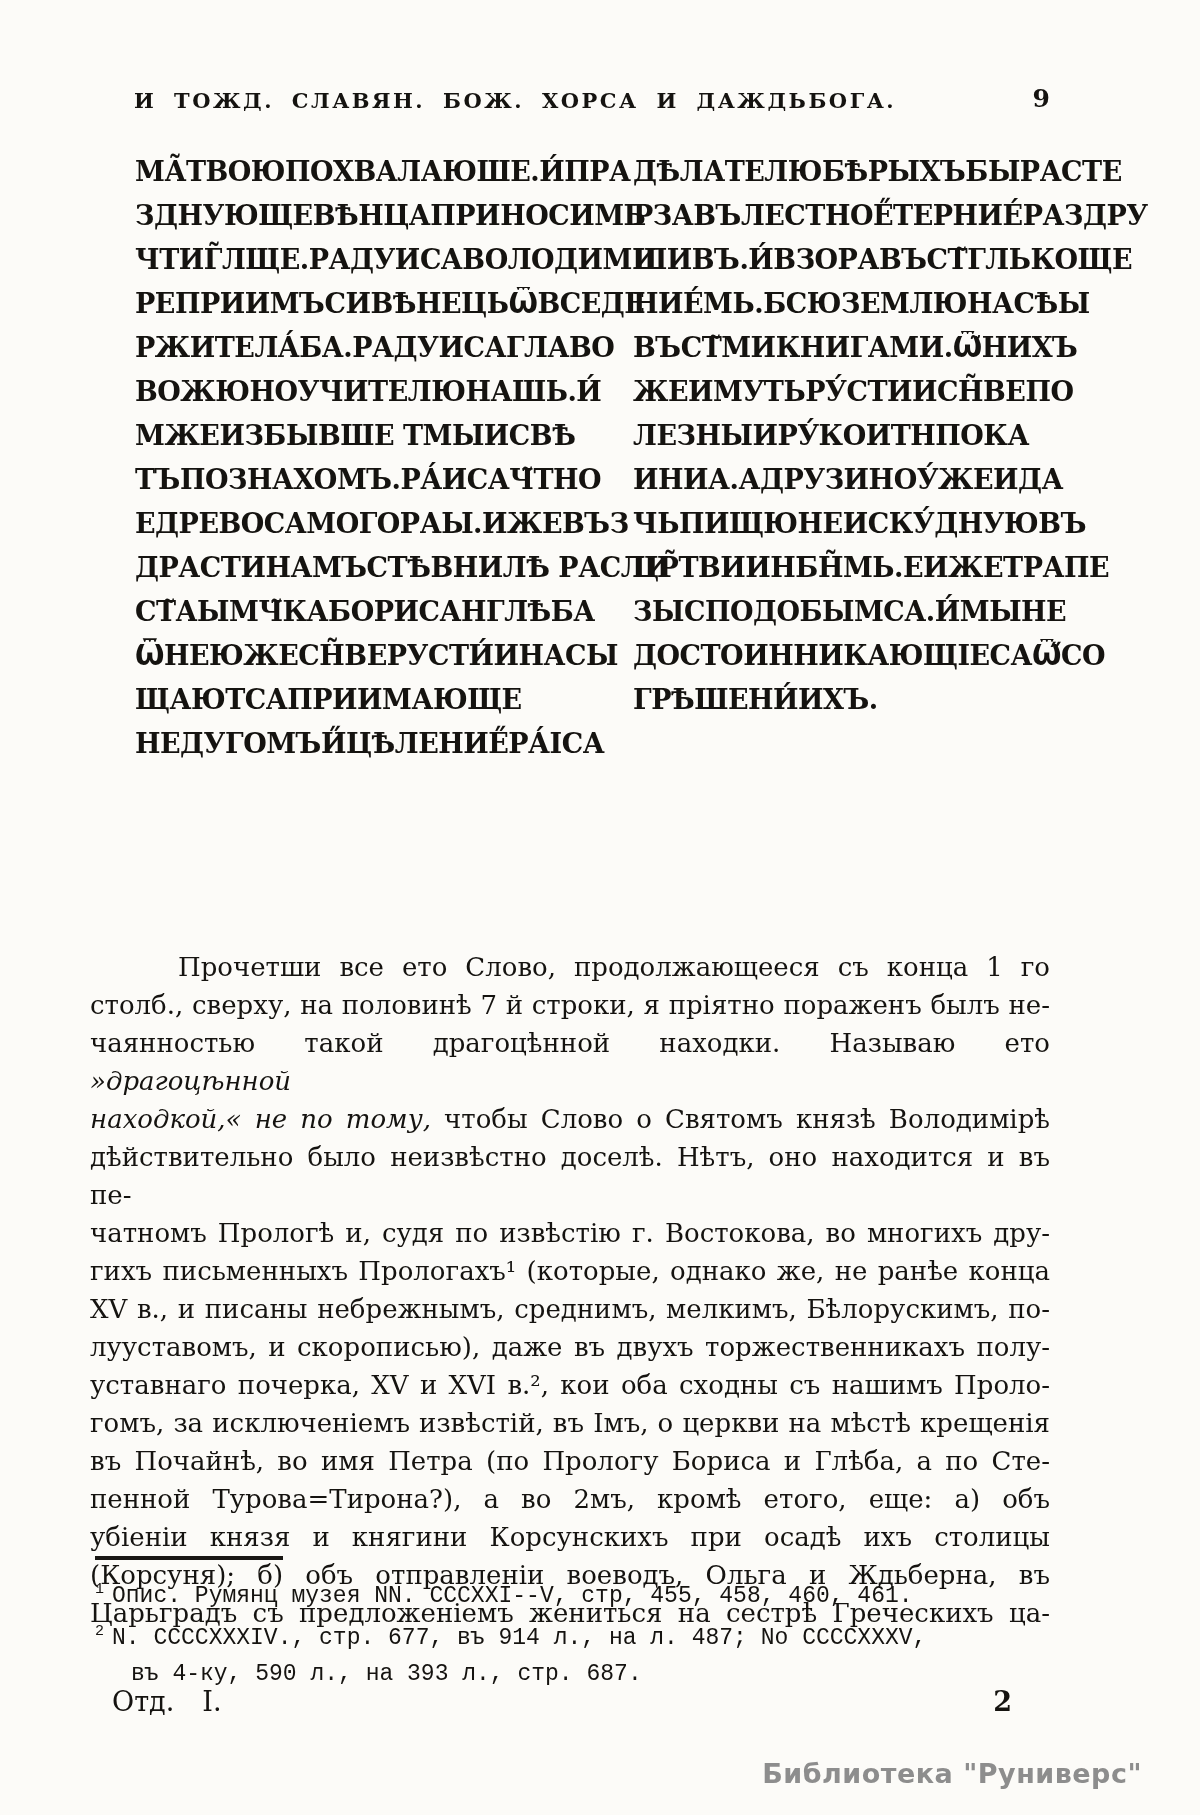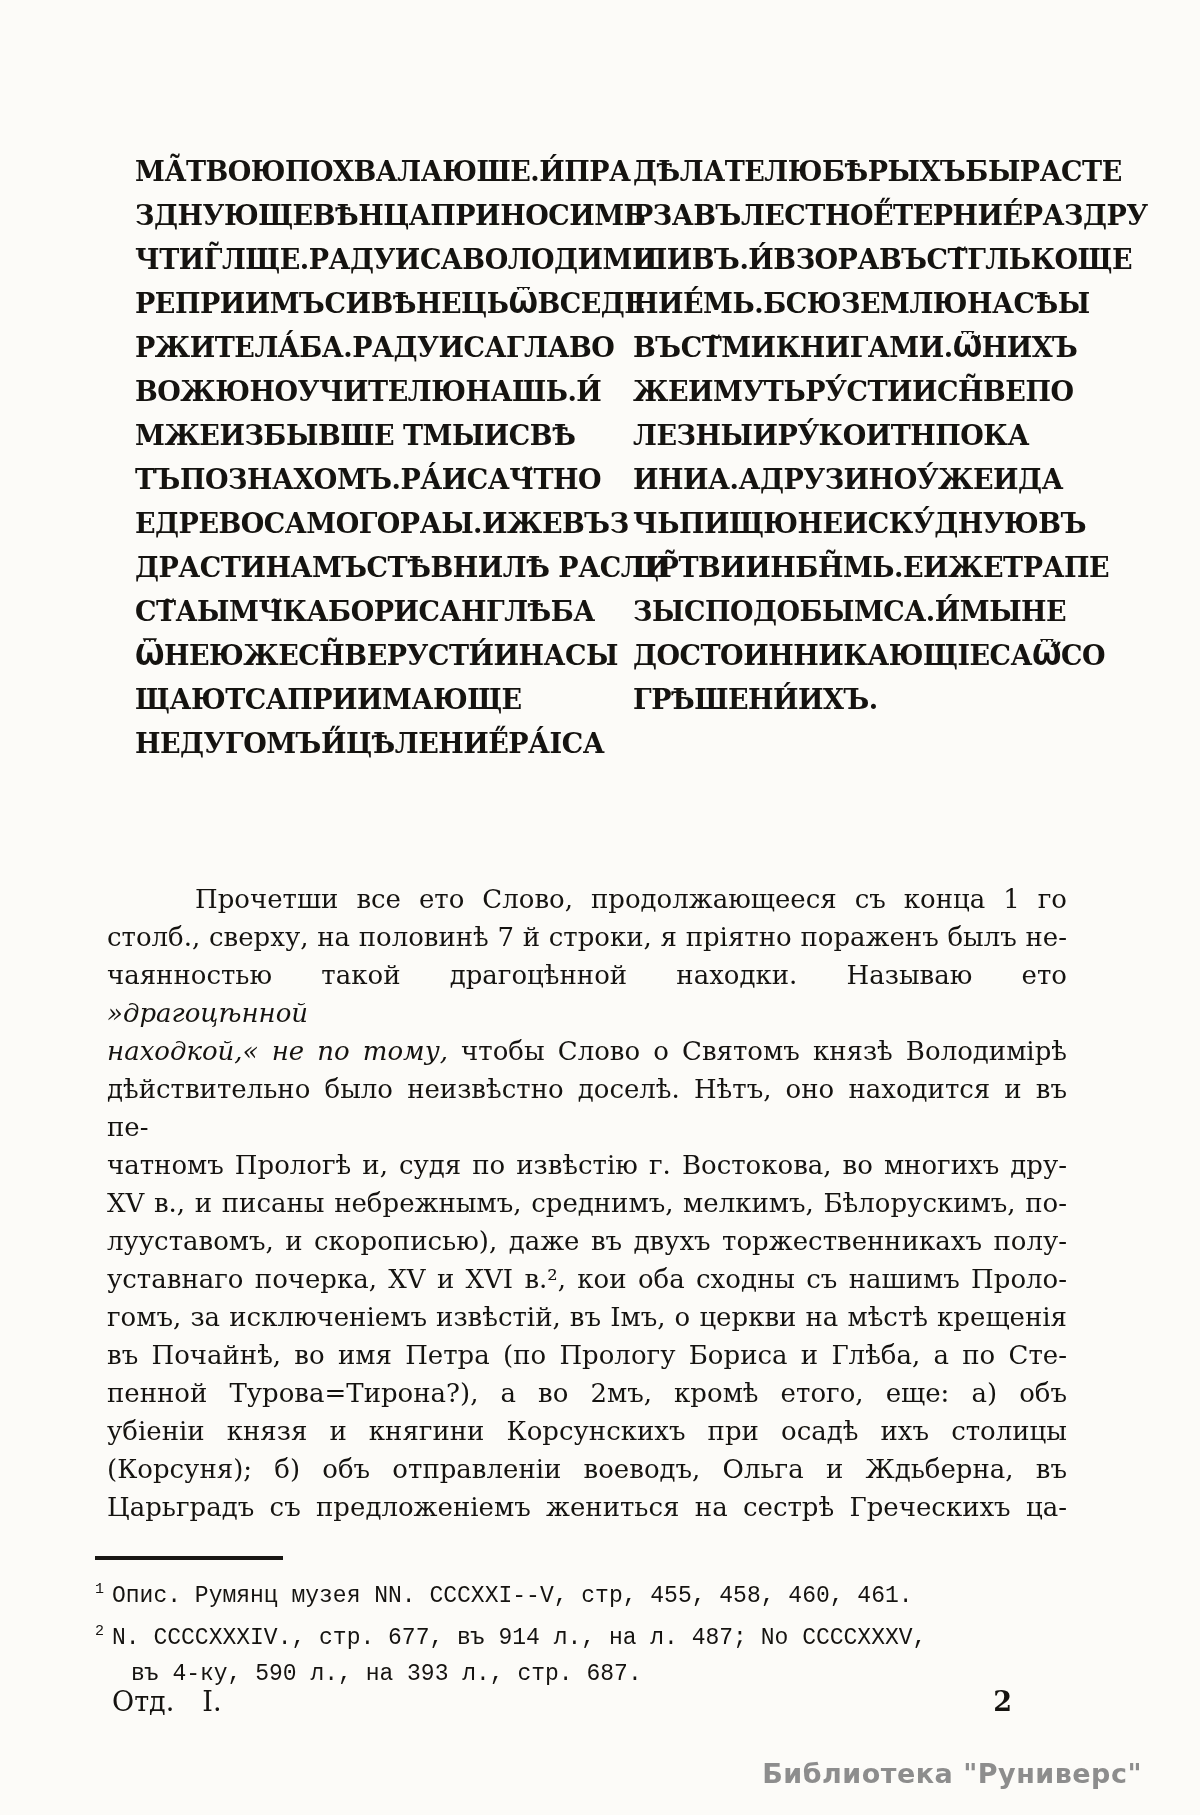--- a/index.html
+++ b/index.html
@@ -24,21 +24,21 @@
   .manuscript { position:absolute; top:150px; left:95px; width:1010px; display:flex;margin-left:40px; }
   .ms-col { width:450px; }
   .ms-col-right { margin-left:48px; width:460px; }
   .ms-line {
     font-weight:bold; font-size:27px; line-height:44px;
     letter-spacing:-0.5px; white-space:nowrap;
     transform:scaleY(1.04);
   }
 
   
-  .body-text { position:absolute; top:880px; left:90px; width:960px;margin-left:17px; }
+  .body-text { position:absolute; top:948px; left:90px; width:960px; }
   .body-line {
     font-size:26px; line-height:38px;
     text-align:justify; text-align-last:justify; -moz-text-align-last:justify;
     white-space:normal;
   }
   .body-line:first-child { padding-left:88px; }
   .body-line i { font-style:italic; }
 
   
   .footnote-separator { position:absolute; top:1556px; left:95px; width:188px; height:4px; background:#191714; }
@@ -58,20 +58,24 @@
     position:absolute; top:1758px; right:58px;
     font-family:"DejaVu Sans",sans-serif; font-weight:bold;
     font-size:27px; color:#8d8d8d; letter-spacing:0.5px;
   }
 </style>
 </head>
 <body>
 
 <div class="page">
 
+  <div class="header">
+    <div class="header-title">И ТОЖД. СЛАВЯН. БОЖ. ХОРСА И ДАЖДЬБОГА.</div>
+    <div class="page-number">9</div>
+  </div>
 
   <div class="manuscript">
     <div class="ms-col ms-col-left">
         <div class="ms-line">МА̃ТВОЮПОХВАЛАЮШЕ.И́ПРА</div>
         <div class="ms-line">ЗДНУЮЩЕВѢНЦАПРИНОСИМЬ</div>
         <div class="ms-line">ЧТИГ̃ЛЩЕ.РАДУИСАВОЛОДИМИ</div>
         <div class="ms-line">РЕПРИИМЪСИВѢНЕЦЬѾВСЕДЕ</div>
         <div class="ms-line">РЖИТЕЛА́БА.РАДУИСАГЛАВО</div>
         <div class="ms-line">ВОЖЮНОУЧИТЕЛЮНАШЬ.И́</div>
         <div class="ms-line">МЖЕИЗБЫВШЕ ТМЫИСВѢ</div>
@@ -100,20 +104,21 @@
       </div>
   </div>
 
   <div class="body-text">
       <div class="body-line">Прочетши все ето Слово, продолжающееся съ конца 1 го</div>
       <div class="body-line">столб., сверху, на половинѣ 7 й строки, я пріятно пораженъ былъ не-</div>
       <div class="body-line">чаянностью такой драгоцѣнной находки. Называю ето <i>»драгоцѣнной</i></div>
       <div class="body-line"><i>находкой,« не по тому,</i> чтобы Слово о Святомъ князѣ Володимірѣ</div>
       <div class="body-line">дѣйствительно было неизвѣстно доселѣ. Нѣтъ, оно находится и въ пе-</div>
       <div class="body-line">чатномъ Прологѣ и, судя по извѣстію г. Востокова, во многихъ дру-</div>
+      <div class="body-line">гихъ письменныхъ Прологахъ¹ (которые, однако же, не ранѣе конца</div>
       <div class="body-line">XV в., и писаны небрежнымъ, среднимъ, мелкимъ, Бѣлорускимъ, по-</div>
       <div class="body-line">лууставомъ, и скорописью), даже въ двухъ торжественникахъ полу-</div>
       <div class="body-line">уставнаго почерка, XV и XVI в.², кои оба сходны съ нашимъ Проло-</div>
       <div class="body-line">гомъ, за исключеніемъ извѣстій, въ Iмъ, о церкви на мѣстѣ крещенія</div>
       <div class="body-line">въ Почайнѣ, во имя Петра (по Прологу Бориса и Глѣба, а по Сте-</div>
       <div class="body-line">пенной Турова=Тирона?), а во 2мъ, кромѣ етого, еще: а) объ</div>
       <div class="body-line">убіеніи князя и княгини Корсунскихъ при осадѣ ихъ столицы</div>
       <div class="body-line">(Корсуня); б) объ отправленіи воеводъ, Ольга и Ждьберна, въ</div>
       <div class="body-line">Царьградъ съ предложеніемъ жениться на сестрѣ Греческихъ ца-</div>
     </div>

